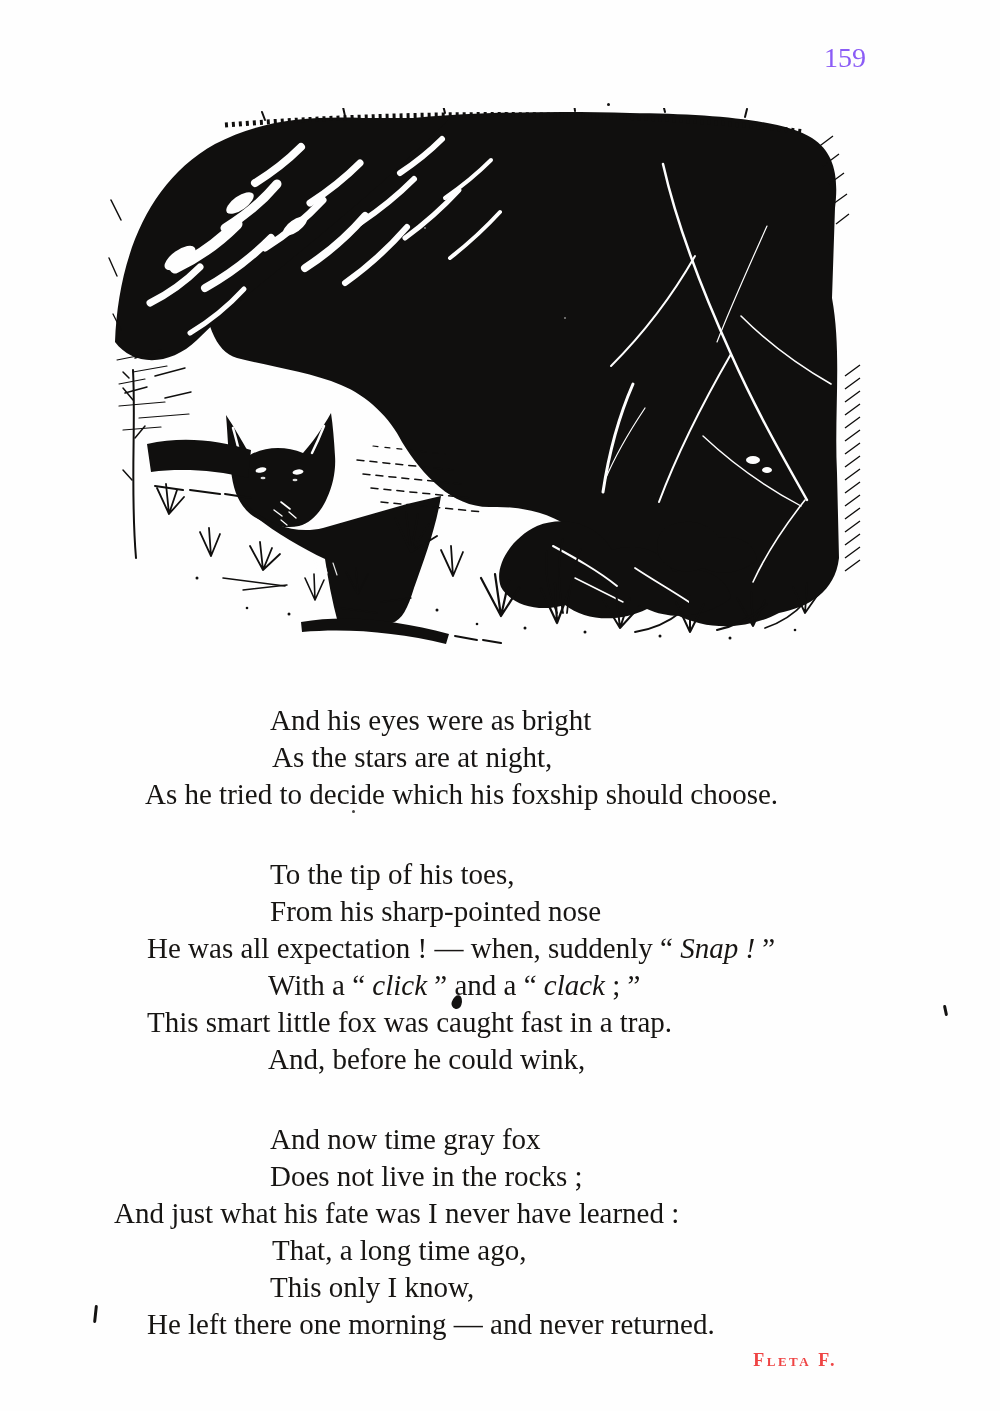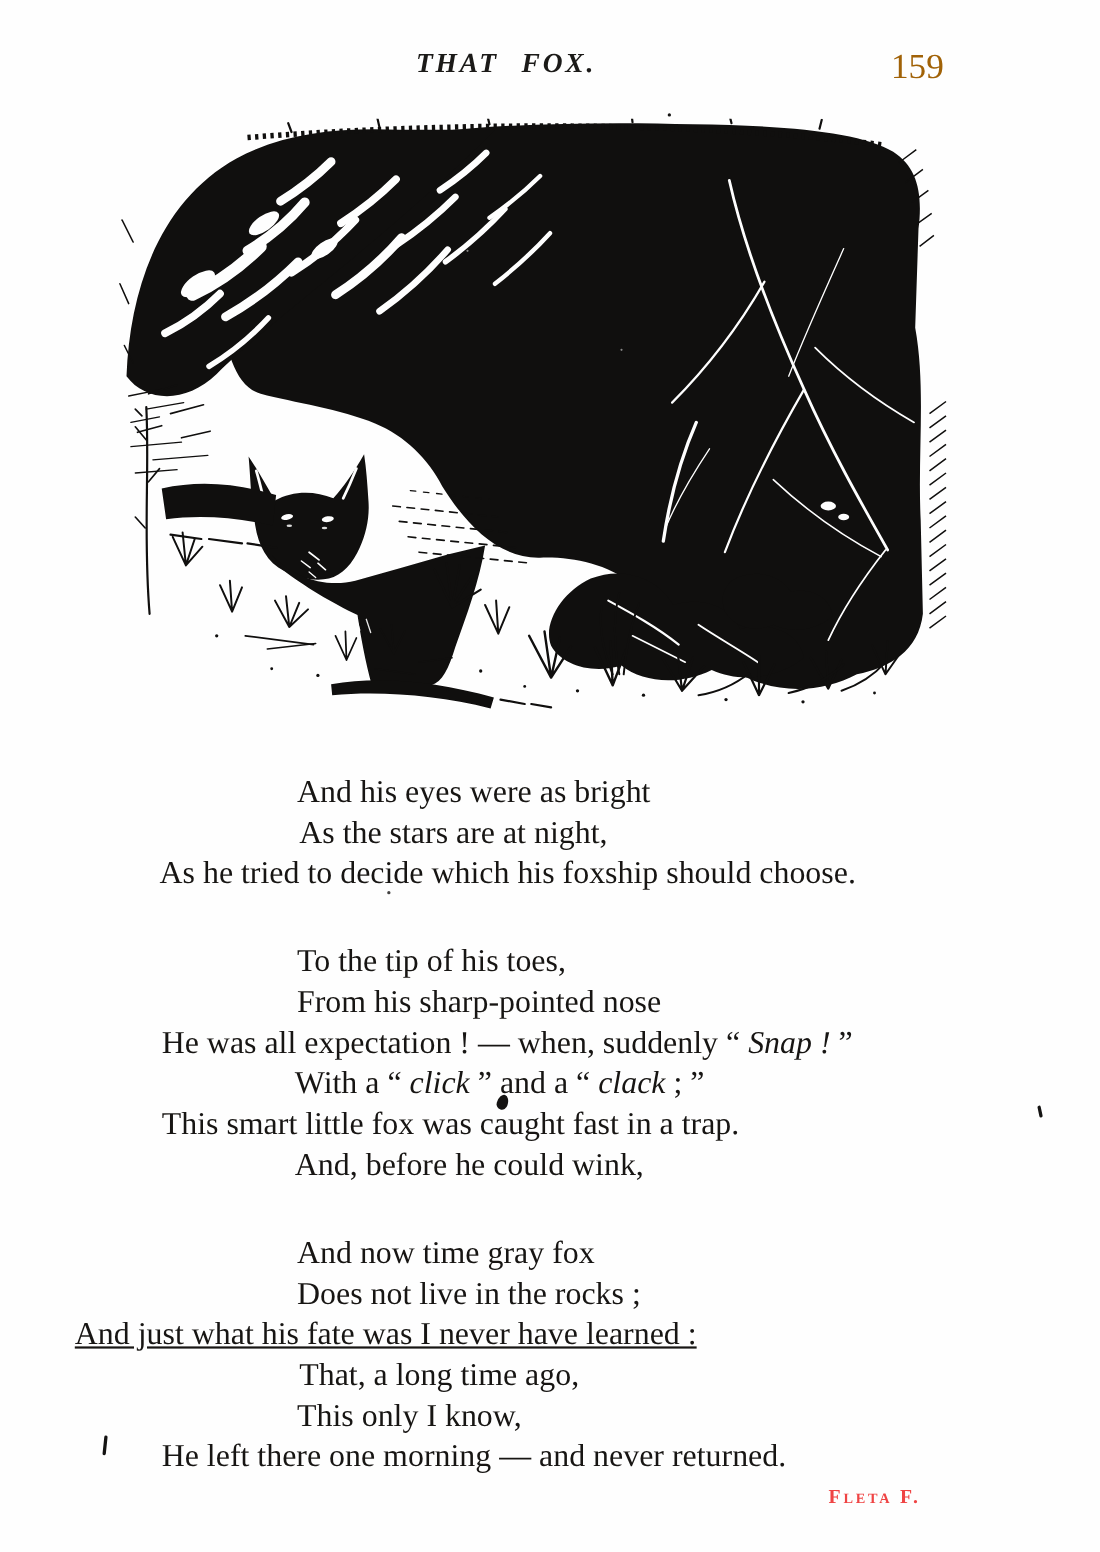--- a/index.html
+++ b/index.html
@@ -7,22 +7,22 @@
     position:relative; width:1000px; height:1411px; background:#fefefe;
     font-family:"Liberation Serif","DejaVu Serif",serif; color:#191715;
     overflow:hidden; margin:0 auto;
   }
   .running-head{
     position:absolute; top:44px; left:60px; width:800px; text-align:center;
     font-style:italic; font-weight:700; font-size:25px; letter-spacing:2.5px;
     word-spacing:12px; color:#1b1a18;
   }
   .page-number{
-    position:absolute; top:42px; left:810px; width:70px; text-align:left;
-    font-size:32px; color:#a16207;
+    position:absolute; top:42px; left:810px; width:70px; text-align:center;
+    font-size:28px; color:#8b5cf6;
   }
   .illustration{
     position:absolute; left:105px; top:108px; width:765px; height:540px;
   }
   .poem{ position:absolute; left:0; top:702px; width:1000px; }
   .stanza{ margin-bottom:43px; }
   .line{ font-size:29px; line-height:37px; white-space:nowrap; color:#171513;}
   .it{ font-style:italic;font-family:Liberation Serif, serif; }
   .signature{
     position:absolute; top:1350px; left:537px; width:300px; text-align:right;
@@ -37,21 +37,20 @@
   .right-tick{ left:944px; top:1005px; width:3px; height:11px;
     border-radius:2px; transform:rotate(-12deg); }
   .speck-a{ left:607px; top:103px; width:3px; height:3px; border-radius:50%; }
   .speck-b{ left:352px; top:810px; width:3px; height:3px; border-radius:50%; opacity:.8; }
 </style>
 </head>
 <body>
 
 <div class="page">
 
-  <div class="running-head">THAT FOX.</div>
   <div class="page-number">159</div>
 
   <div class="illustration">
     <svg viewBox="0 0 765 540" width="765" height="540">
 
       <path fill="#100f0e" d="M97,170 C105,110 150,42 235,20 C310,5 430,2 525,5 C610,6 678,12 707,30 C729,44 734,68 730,100 L727,190 C737,245 729,305 732,365 L734,450 C730,484 704,499 674,505 C644,521 604,524 570,506 C536,481 506,451 470,423 C446,404 414,398 386,399 C348,400 318,368 297,334 C285,310 263,288 236,277 C205,264 162,258 132,250 C110,244 99,212 97,170 Z"></path>
 
       <path fill="#100f0e" d="M10,234 C13,155 40,75 110,36 C155,12 205,8 258,10 L345,10 C308,48 258,92 212,130 C166,168 120,204 92,232 C64,259 28,258 10,234 Z"></path>
 
       <path d="M120,17 C300,3 520,1 700,24" stroke="#100f0e" stroke-width="5" stroke-dasharray="3 4" fill="none"></path>
@@ -205,21 +204,21 @@
         <div class="line" style="margin-left: 270px;"><span>To the tip of his toes,</span></div>
         <div class="line" style="margin-left: 270px;"><span>From his sharp-pointed nose</span></div>
         <div class="line" style="margin-left: 147px;"><span>He was all expectation ! — when, suddenly “ </span><span class="it">Snap !</span><span> ”</span></div>
         <div class="line" style="margin-left: 268px;"><span>With a “ </span><span class="it">click</span><span> ” and a “ </span><span class="it">clack</span><span> ; ”</span></div>
         <div class="line" style="margin-left: 147px;"><span>This smart little fox was caught fast in a trap.</span></div>
         <div class="line" style="margin-left: 268px;"><span>And, before he could wink,</span></div>
       </div>
       <div class="stanza">
         <div class="line" style="margin-left: 270px;"><span>And now time gray fox</span></div>
         <div class="line" style="margin-left: 270px;"><span>Does not live in the rocks ;</span></div>
-        <div class="line" style="margin-left: 68px; text-decoration: underline;"><span>And just what his fate was I never have learned :</span></div>
+        <div class="line" style="margin-left: 114px;"><span>And just what his fate was I never have learned :</span></div>
         <div class="line" style="margin-left: 272px;"><span>That, a long time ago,</span></div>
         <div class="line" style="margin-left: 270px;"><span>This only I know,</span></div>
         <div class="line" style="margin-left: 147px;"><span>He left there one morning — and never returned.</span></div>
       </div>
     </div>
 
   <div class="signature">Fleta F.</div>
 
   <div class="mark blot"></div>
   <div class="mark margin-tick"></div>

